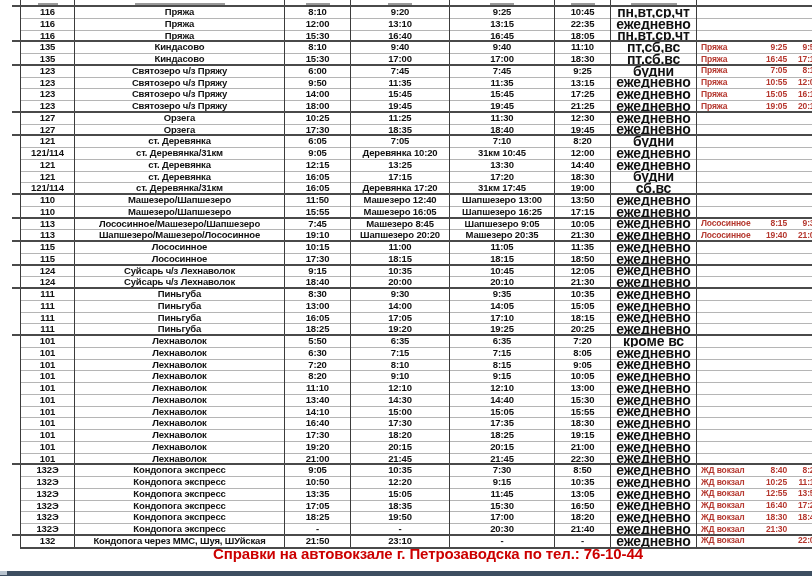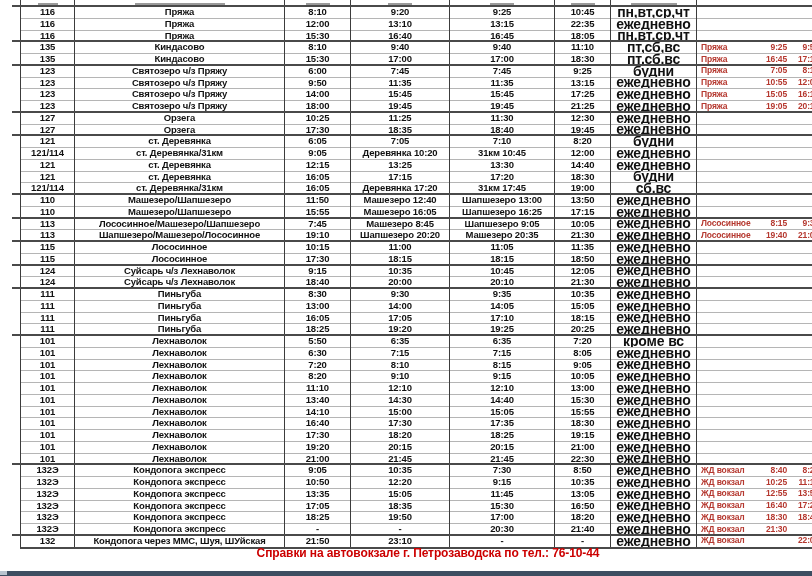--- a/index.html
+++ b/index.html
@@ -49,21 +49,21 @@
   .note-a,.note-b{flex:0 0 32px;text-align:right;}
 
   
   .partial .cell{border-right:1px solid var(--grid-dark);}
   .partial{height:6px;}
   .stub{height:2px;background:#9a9a9a;margin-top:1px;}
 
   .footer{
     position:absolute;left:0;top:548px;width:812px;text-align:center;
     padding-left:44px;color:var(--footer-red);font-weight:bold;
-    font-size:12px;line-height:11.5px;letter-spacing:-0.1px;
+    font-size:15px;line-height:11.5px;letter-spacing:-0.1px;
   }
   .bottom-bar{position:absolute;left:0;bottom:0;width:812px;height:5px;
     background:var(--bar);}
   .bottom-bar-notch{position:absolute;left:0;bottom:1px;width:7px;height:4px;
     background:var(--bar-notch);}
 </style>
 </head>
 <body>
 
 <div class="page">

